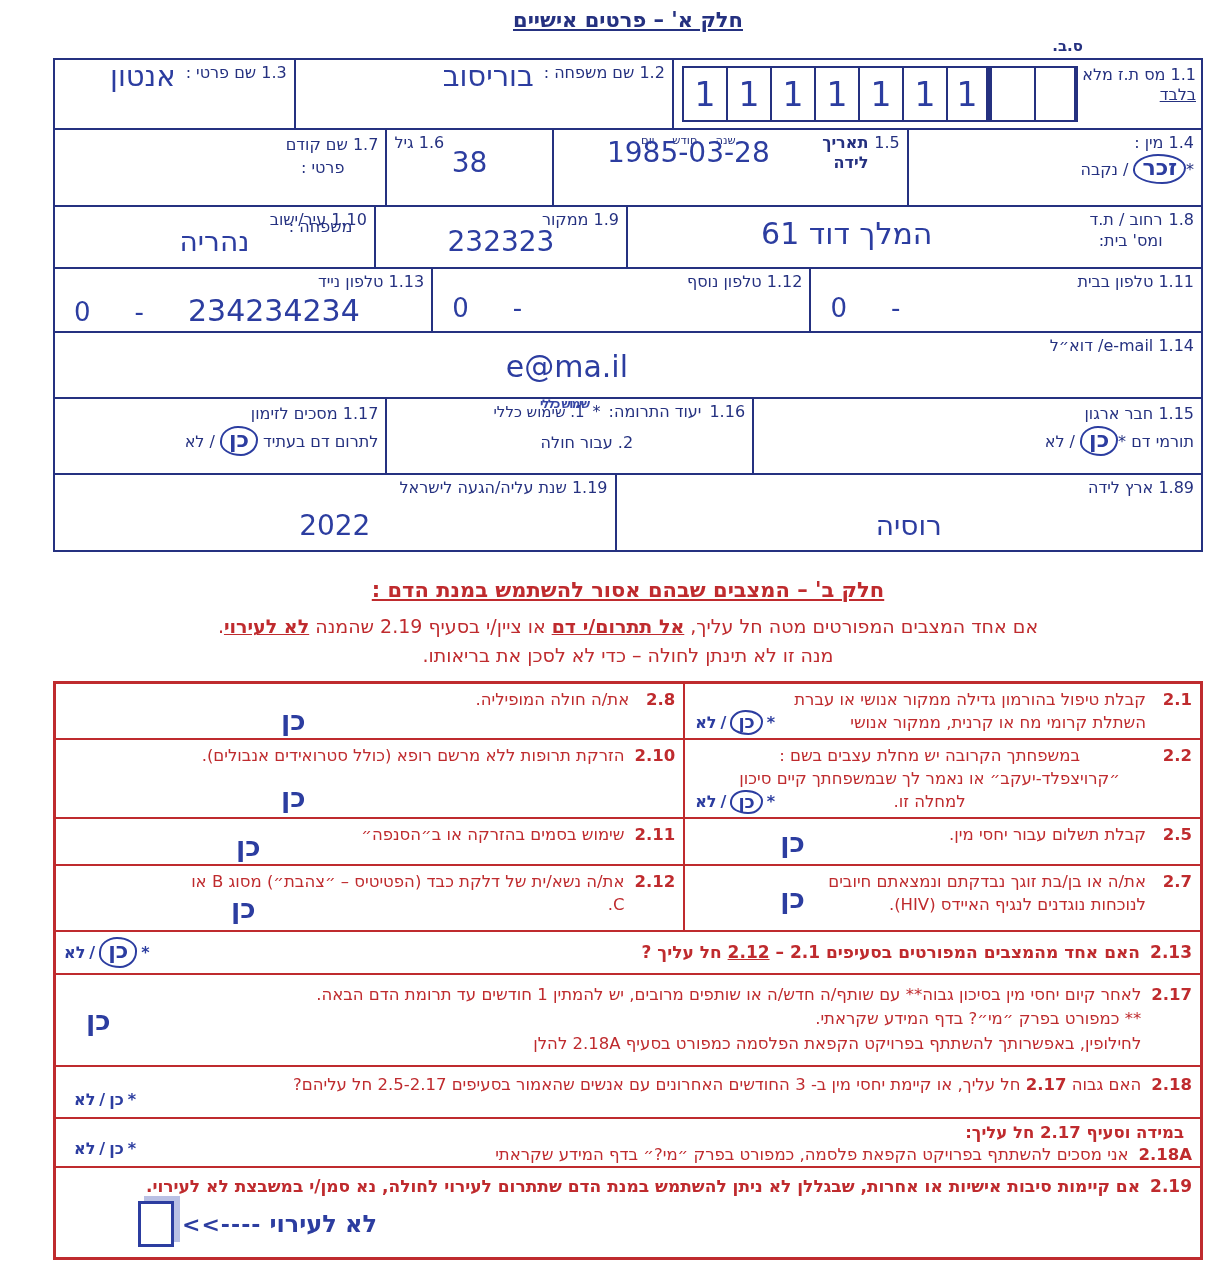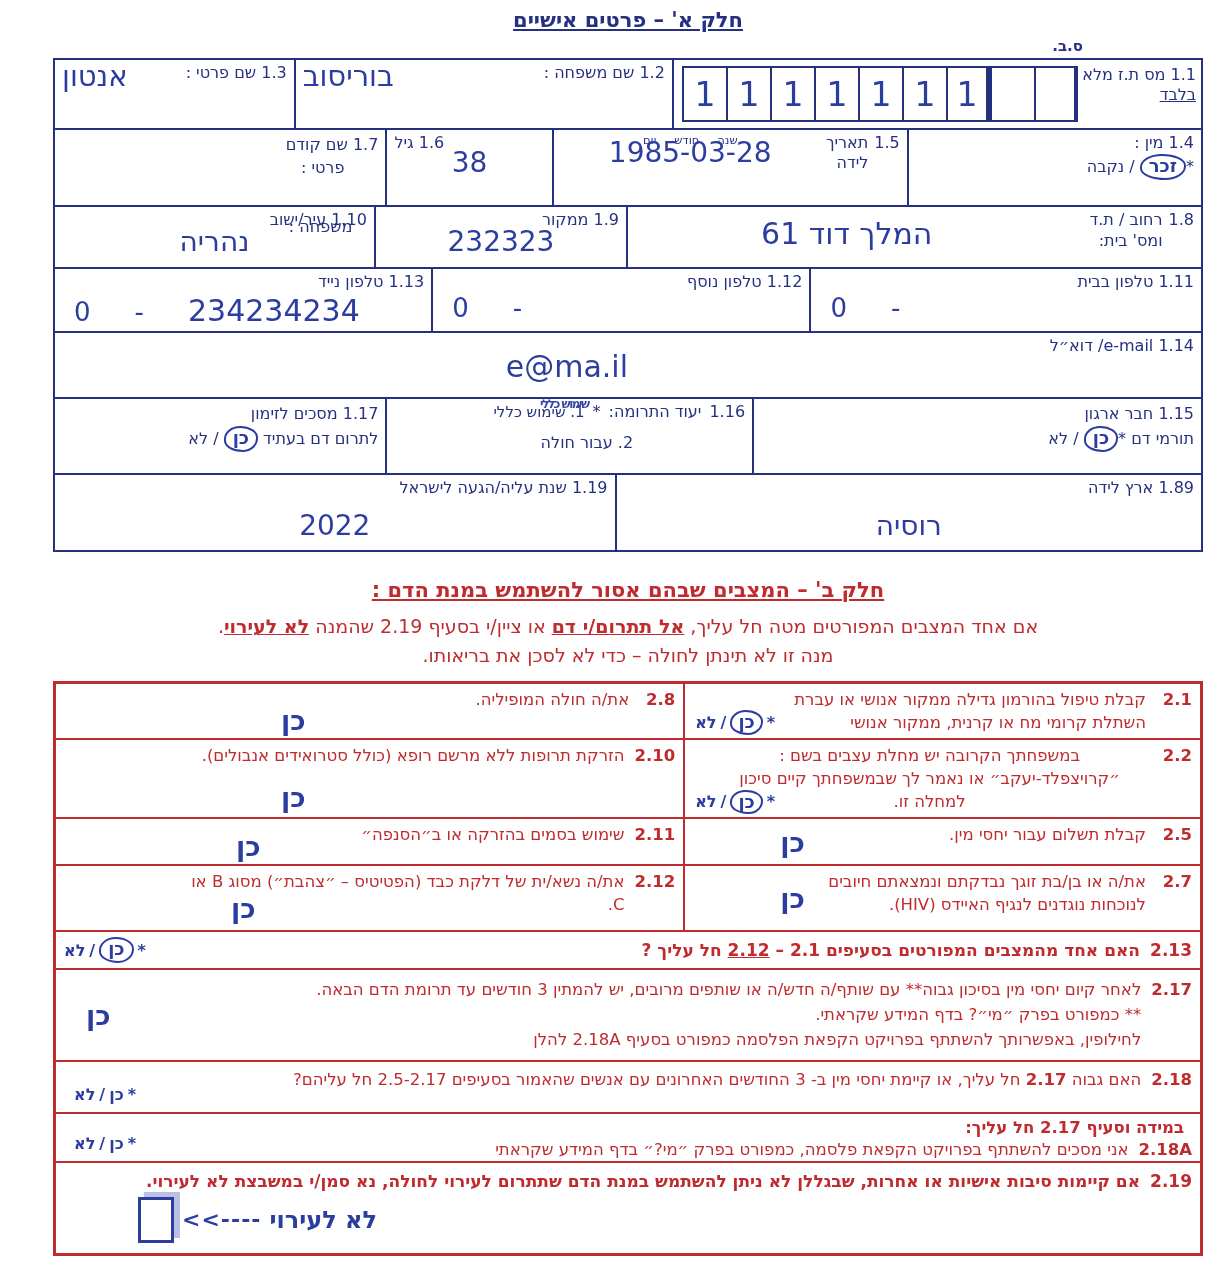--- a/index.html
+++ b/index.html
@@ -33,26 +33,26 @@
   
   .rowA1{grid-template-columns:46% 33% 21%;height:68px;}
   .idcell{display:flex;align-items:stretch;padding:3px 5px;}
   .idlabel{flex:0 0 118px;text-align:right;line-height:1.25;padding-top:2px;}
   .idboxes{display:flex;align-items:center;}
   .idbox{width:44px;height:56px;border:2px solid var(--navy);display:flex;align-items:center;justify-content:center;
          font-size:33px;color:var(--ink);}
   .idbox + .idbox{border-inline-start:none;}
   .idbox.thick{border-inline-start:4.5px solid var(--navy);}
   .namecell{display:flex;align-items:flex-start;gap:10px;}
-  .namecell .val{flex:1;text-align:left;margin-top:-2px;}
+  .namecell .val{flex:1;text-align:right;margin-top:-2px;}
   .rowA2{grid-template-columns:25.5% 31% 14.5% 29%;height:77px;}
   .gender-line{padding-top:2px;text-align:right;font-size:16px;}
   .circ{
     display:inline-block;border:2.5px solid var(--ink);border-radius:58% 64% 55% 68% / 62% 55% 66% 54%;
-    padding:0 7px 2px;color:var(--ink);font-weight:bold;font-size:18px;line-height:1.1;
+    padding:0 7px 2px;color:var(--ink);font-weight:bold;font-size:22px;line-height:1.1;
   }
   .datecell .units{display:flex;gap:18px;justify-content:center;font-size:11.5px;margin-top:0;}
   .datecell .val{direction:ltr;text-align:center;margin-top:-9px;font-size:28px;}
   .agecell .val{text-align:center;margin-top:-4px;font-size:28px;}
   .prevname div{font-size:16px;line-height:1.45;}
   .rowA3{grid-template-columns:50% 22% 28%;height:62px;}
   .streetcell{display:flex;gap:6px;}
   .streetcell .lbl{flex:0 0 98px;line-height:1.3;}
   .streetcell .val{flex:1;text-align:center;margin-top:8px;font-size:30px;}
   .centercell .val{text-align:center;margin-top:-2px;font-size:28px;}
@@ -161,21 +161,21 @@
             <span class="flabel">מין :</span>
           </div>
           <div class="gender-line">
             <span>*</span><span class="circ">זכר</span>
             <span>/ </span><span>נקבה</span>
           </div>
         </div>
         <div class="ta-cell datecell">
           <div style="display:flex;gap:6px;">
             <span class="fnum">1.5</span>
-            <span class="flabel" style="line-height:1.25;">
+            <span class="flabel" style="line-height:1.25;font-weight:bold;">
               <span>תאריך</span><br><span>לידה</span>
             </span>
             <span style="flex:1;">
               <span class="units">
                 <span>שנה</span>
                 <span>חודש</span>
                 <span>יום</span>
               </span>
               <span class="val" style="display:block;">1985-03-28</span>
             </span>
@@ -392,21 +392,21 @@
             <span>לא</span>
         </span>
       </div>
     </div>
 
     <div class="tb-row full" style="min-height:77px;">
       <div class="tb-cell r217-cell">
         <div class="item">
           <span class="inum">2.17</span>
           <span class="itext lines" style="padding-left:70px;">
-            <div>לאחר קיום יחסי מין בסיכון גבוה** עם שותף/ה חדש/ה או שותפים מרובים, יש להמתין 3 חודשים עד תרומת הדם הבאה.</div>
+            <div>לאחר קיום יחסי מין בסיכון גבוה** עם שותף/ה חדש/ה או שותפים מרובים, יש להמתין 1 חודשים עד תרומת הדם הבאה.</div>
             <div>** כמפורט בפרק ״מי״? בדף המידע שקראתי.</div>
             <div>לחילופין, באפשרותך להשתתף בפרויקט הקפאת הפלסמה כמפורט בסעיף 2.18A להלן</div>
           </span>
         </div>
         <span class="ansk" style="left:30px;top:50%;transform:translateY(-50%);">כן</span>
       </div>
     </div>
 
     <div class="tb-row full" style="min-height:52px;">
       <div class="tb-cell r218-cell">

